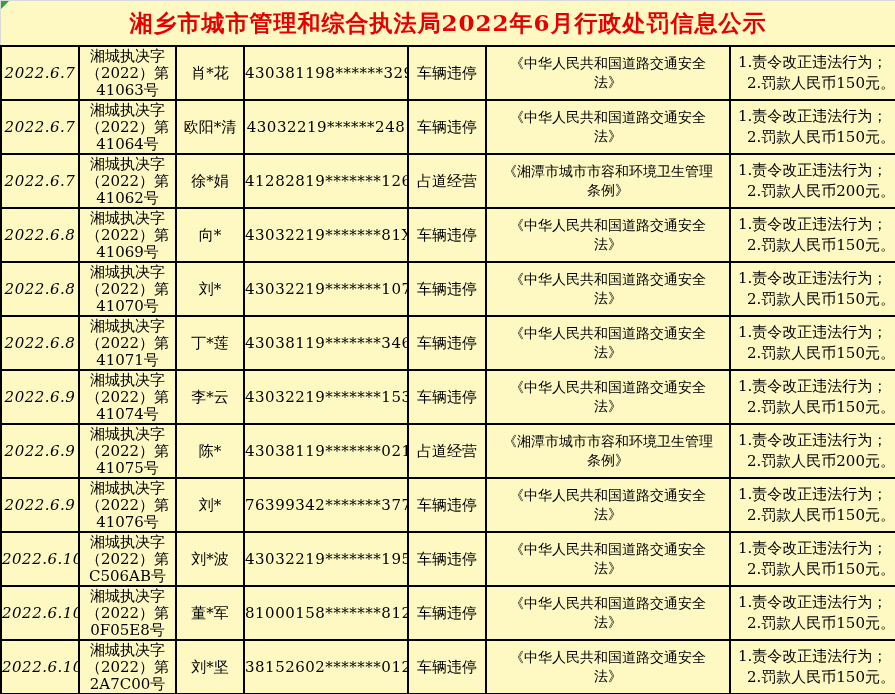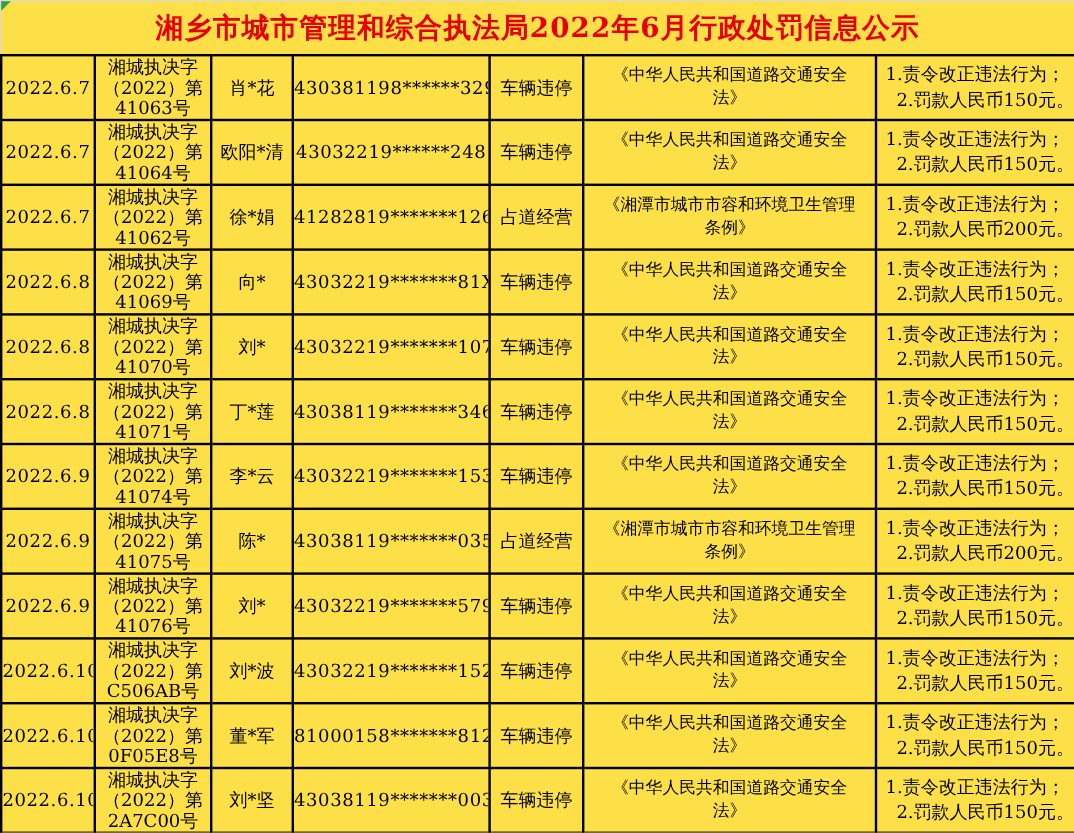--- a/index.html
+++ b/index.html
@@ -4,21 +4,21 @@
 <style>
   :root{
     --title-color:#e60000;
     --border-color:#000000;
     --marker-color:#2f9e44;
     --grid-faint:#d9d9d9;
   }
   html,body{margin:0;padding:0;background:#ffffff;}
   .page{
     width:895px;height:694px;
-    background:#fde047;
+    background:#fef9c3;
     position:relative;
     font-family:"DejaVu Serif","Liberation Serif",serif;
     color:#000;
     overflow:hidden;
   }
   .title-row{
     height:44px;
     display:flex;align-items:center;justify-content:center;
     border-left:1px solid var(--grid-faint);
     border-top:1px solid var(--grid-faint);
@@ -46,21 +46,21 @@
   td.cell{
     border:2px solid var(--border-color);
     padding:0;
     text-align:center;
     vertical-align:middle;
     font-size:15px;
     line-height:17px;
     overflow:hidden;
   }
   tr.penalty-row{height:54px;}
-  td.cell-date{font-size:15px;letter-spacing:0.5px;}
+  td.cell-date{font-size:15px;letter-spacing:0.5px;font-style:italic;}
   td.cell-id{font-size:15px;letter-spacing:0.5px;}
   td.cell-law{font-size:14px;line-height:19px;padding:0 10px;border-radius:11px;}
   td.cell-penalty{
     text-align:left;
     padding-left:7px;
     font-size:15px;
     line-height:21px;
   }
   td.cell-penalty div:nth-child(2){padding-left:9px;}
 </style>
@@ -196,53 +196,53 @@
           </td>
   </tr>
         <tr class="penalty-row">
     <td class="cell cell-date">2022.6.9</td>
     <td class="cell cell-doc">
             <div>湘城执决字</div>
             <div>（2022）第</div>
             <div>41075号</div>
           </td>
     <td class="cell cell-name">陈*</td>
-    <td class="cell cell-id">43038119*******035</td>
+    <td class="cell cell-id">43038119*******021</td>
     <td class="cell cell-violation">占道经营</td>
     <td class="cell cell-law">《湘潭市城市市容和环境卫生管理条例》</td>
     <td class="cell cell-penalty">
             <div>1.责令改正违法行为；</div>
             <div>2.罚款人民币200元。</div>
           </td>
   </tr>
         <tr class="penalty-row">
     <td class="cell cell-date">2022.6.9</td>
     <td class="cell cell-doc">
             <div>湘城执决字</div>
             <div>（2022）第</div>
             <div>41076号</div>
           </td>
     <td class="cell cell-name">刘*</td>
-    <td class="cell cell-id">43032219*******579</td>
+    <td class="cell cell-id">76399342*******377</td>
     <td class="cell cell-violation">车辆违停</td>
     <td class="cell cell-law">《中华人民共和国道路交通安全法》</td>
     <td class="cell cell-penalty">
             <div>1.责令改正违法行为；</div>
             <div>2.罚款人民币150元。</div>
           </td>
   </tr>
         <tr class="penalty-row">
     <td class="cell cell-date">2022.6.10</td>
     <td class="cell cell-doc">
             <div>湘城执决字</div>
             <div>（2022）第</div>
             <div>C506AB号</div>
           </td>
     <td class="cell cell-name">刘*波</td>
-    <td class="cell cell-id">43032219*******152</td>
+    <td class="cell cell-id">43032219*******195</td>
     <td class="cell cell-violation">车辆违停</td>
     <td class="cell cell-law">《中华人民共和国道路交通安全法》</td>
     <td class="cell cell-penalty">
             <div>1.责令改正违法行为；</div>
             <div>2.罚款人民币150元。</div>
           </td>
   </tr>
         <tr class="penalty-row">
     <td class="cell cell-date">2022.6.10</td>
     <td class="cell cell-doc">
@@ -260,21 +260,21 @@
           </td>
   </tr>
         <tr class="penalty-row">
     <td class="cell cell-date">2022.6.10</td>
     <td class="cell cell-doc">
             <div>湘城执决字</div>
             <div>（2022）第</div>
             <div>2A7C00号</div>
           </td>
     <td class="cell cell-name">刘*坚</td>
-    <td class="cell cell-id">43038119*******003</td>
+    <td class="cell cell-id">38152602*******012</td>
     <td class="cell cell-violation">车辆违停</td>
     <td class="cell cell-law">《中华人民共和国道路交通安全法》</td>
     <td class="cell cell-penalty">
             <div>1.责令改正违法行为；</div>
             <div>2.罚款人民币150元。</div>
           </td>
   </tr>
       </tbody>
   </table>
 </div>

